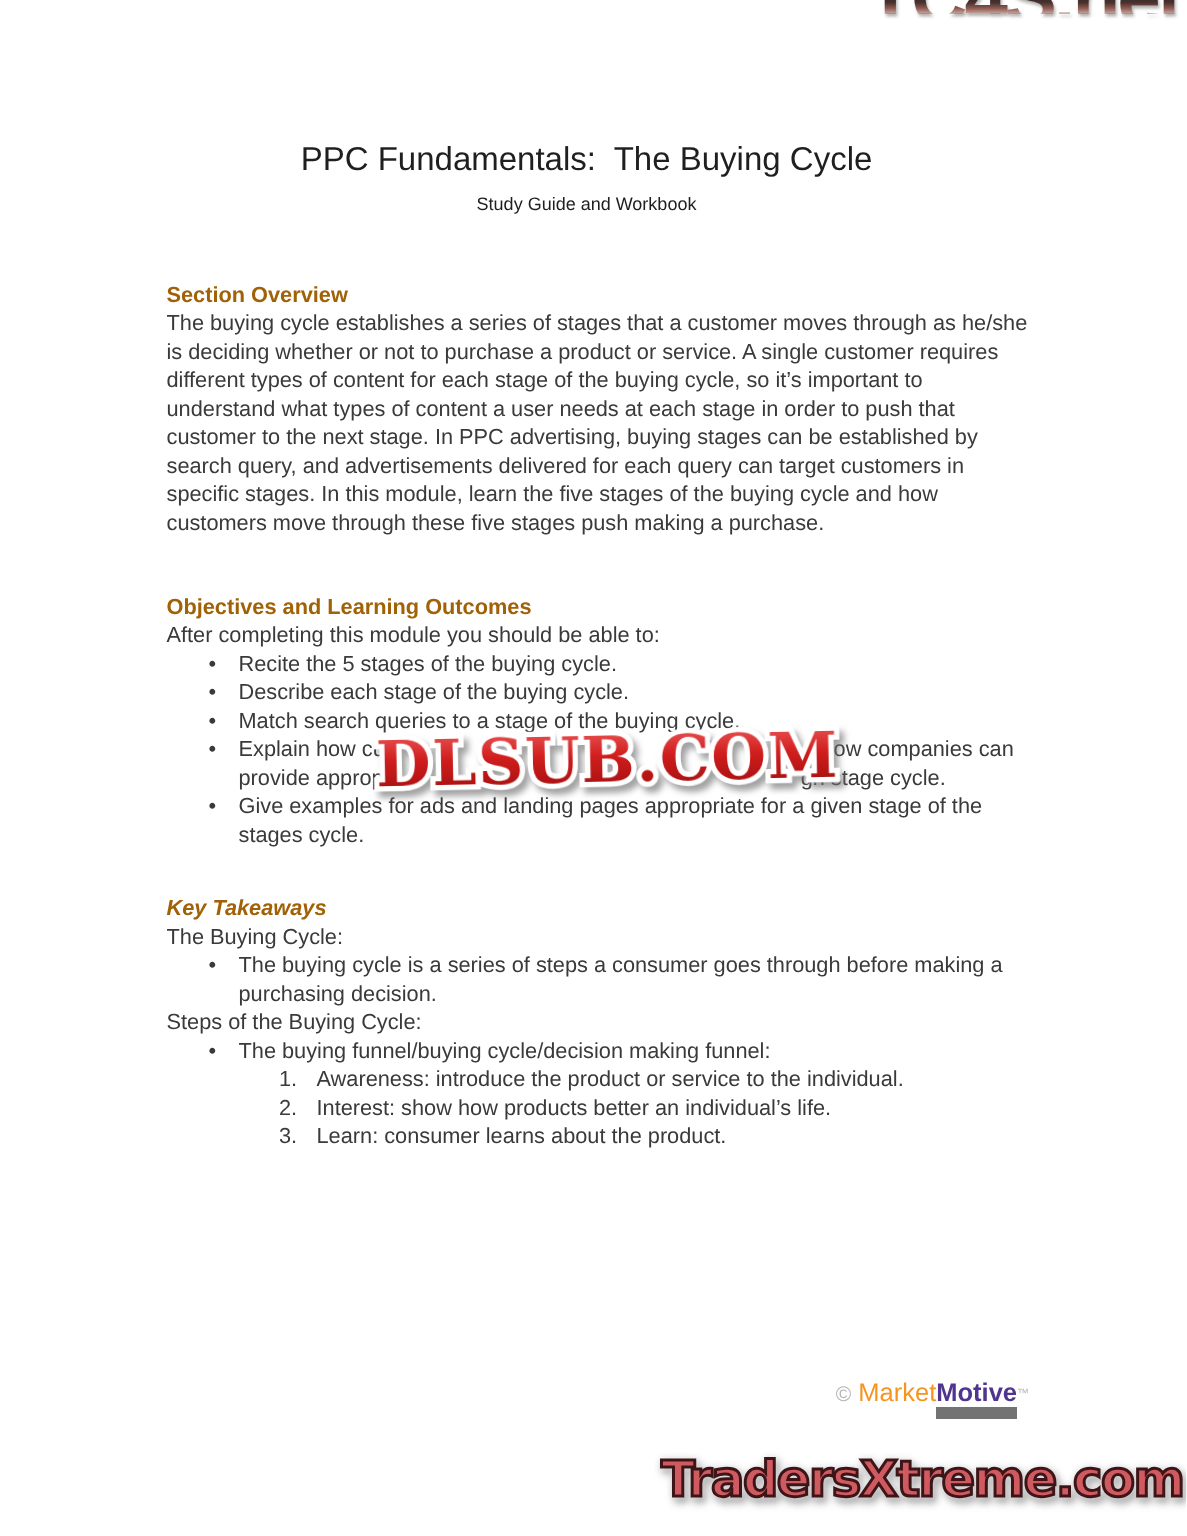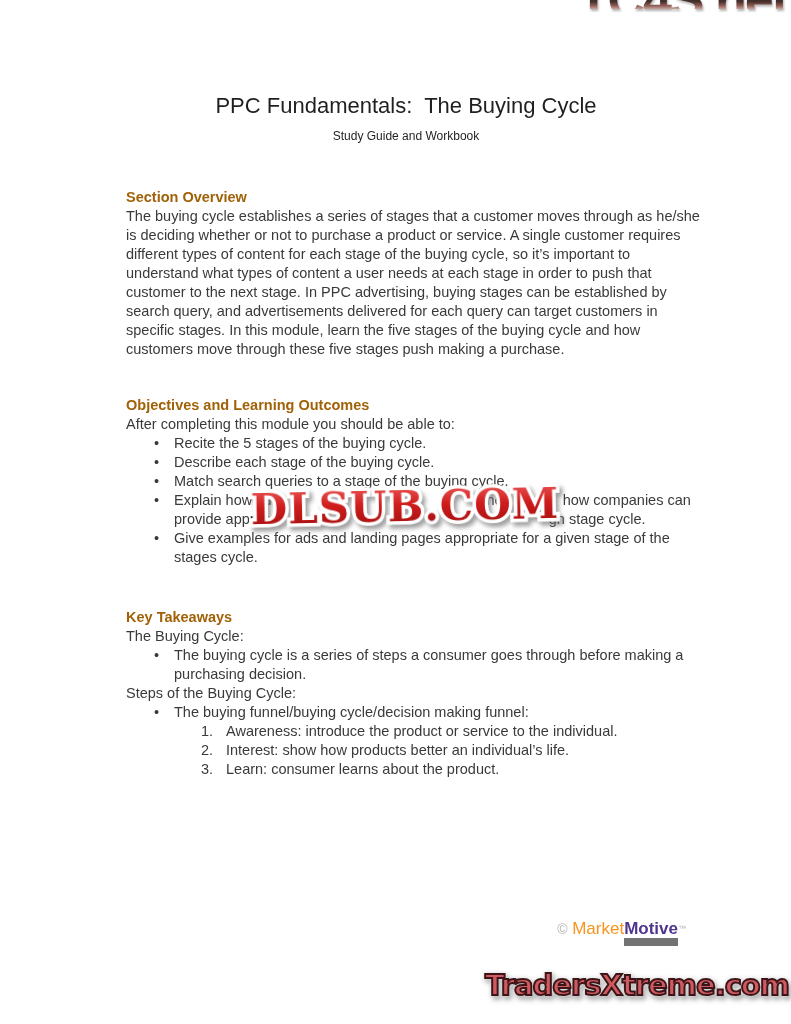--- a/index.html
+++ b/index.html
@@ -15,30 +15,30 @@
     position:absolute; top:-10px; right:4px;
     font-family:"Liberation Sans", sans-serif;
     font-weight:bold; font-size:52px; letter-spacing:-2px;
     background:linear-gradient(180deg,#4a4a4a 0%,#2d2d2d 42%,#4a302c 62%,#8d5c54 82%,#c9a39b 100%);
     -webkit-background-clip:text; background-clip:text; color:transparent;
     filter:drop-shadow(1px 2px 1px rgba(0,0,0,0.30));
     white-space:pre;
   }
 
   
-  .content { position:absolute; left:126px; top:0; width:560px; }
+  .content { position:absolute; left:111px; top:0; width:560px; }
   .doc-title {
     margin-top:92px; text-align:center; font-size:22px; line-height:28px;
     color:#1f1f1f; white-space:pre;
   }
   .doc-subtitle { margin-top:6px; text-align:center; font-size:12px; line-height:20px; color:#1f1f1f; }
   .h-bold { font-weight:bold; color:#a16207; }
   .mt-section1 { margin-top:42px; }
   .mt-section { margin-top:37px; }
-  .mt-section2 { margin-top:41px; }
+  .mt-section2 { margin-top:30px;font-style:italic; }
   .mt-blank { }
   .line { white-space:pre; }
 
   .b-row { display:flex; padding-left:28px; }
   .b-dot { width:20px; flex:0 0 20px; }
   .b-text { white-space:pre; }
   .n-row { display:flex; padding-left:75px; }
   .n-num { width:25px; flex:0 0 25px; }
   .gap1 { display:inline-block; width:215px; }
   .gap2 { display:inline-block; width:60px; }
@@ -55,21 +55,21 @@
   
   .mm { position:absolute; top:918px; right:105px; font-size:17px; line-height:22px; white-space:pre; }
   .mm-c { color:#b4b4b4; font-size:14px; }
   .mm-market { color:#f7941e; }
   .mm-motive { color:#4f3590; font-weight:bold; border-bottom:8px solid #737373; }
   .mm-tm { color:#b4b4b4; font-size:8px; vertical-align:top; }
 
   
   .tx {
     position:absolute; top:976px; right:2px;
-    font-family:"DejaVu Sans", sans-serif; font-weight:bold; font-size:29px;
+    font-family:"DejaVu Sans", sans-serif; font-weight:bold; font-size:33px;
     letter-spacing:-1px; color:#cf5a60;
     -webkit-text-stroke:2px #3d1518;
     filter:drop-shadow(0 0 2px #e3e3e3) drop-shadow(2px 3px 2px #a8a8a8);
     white-space:pre;
   }
 </style>
 </head>
 <body>
 
 <div class="page">

